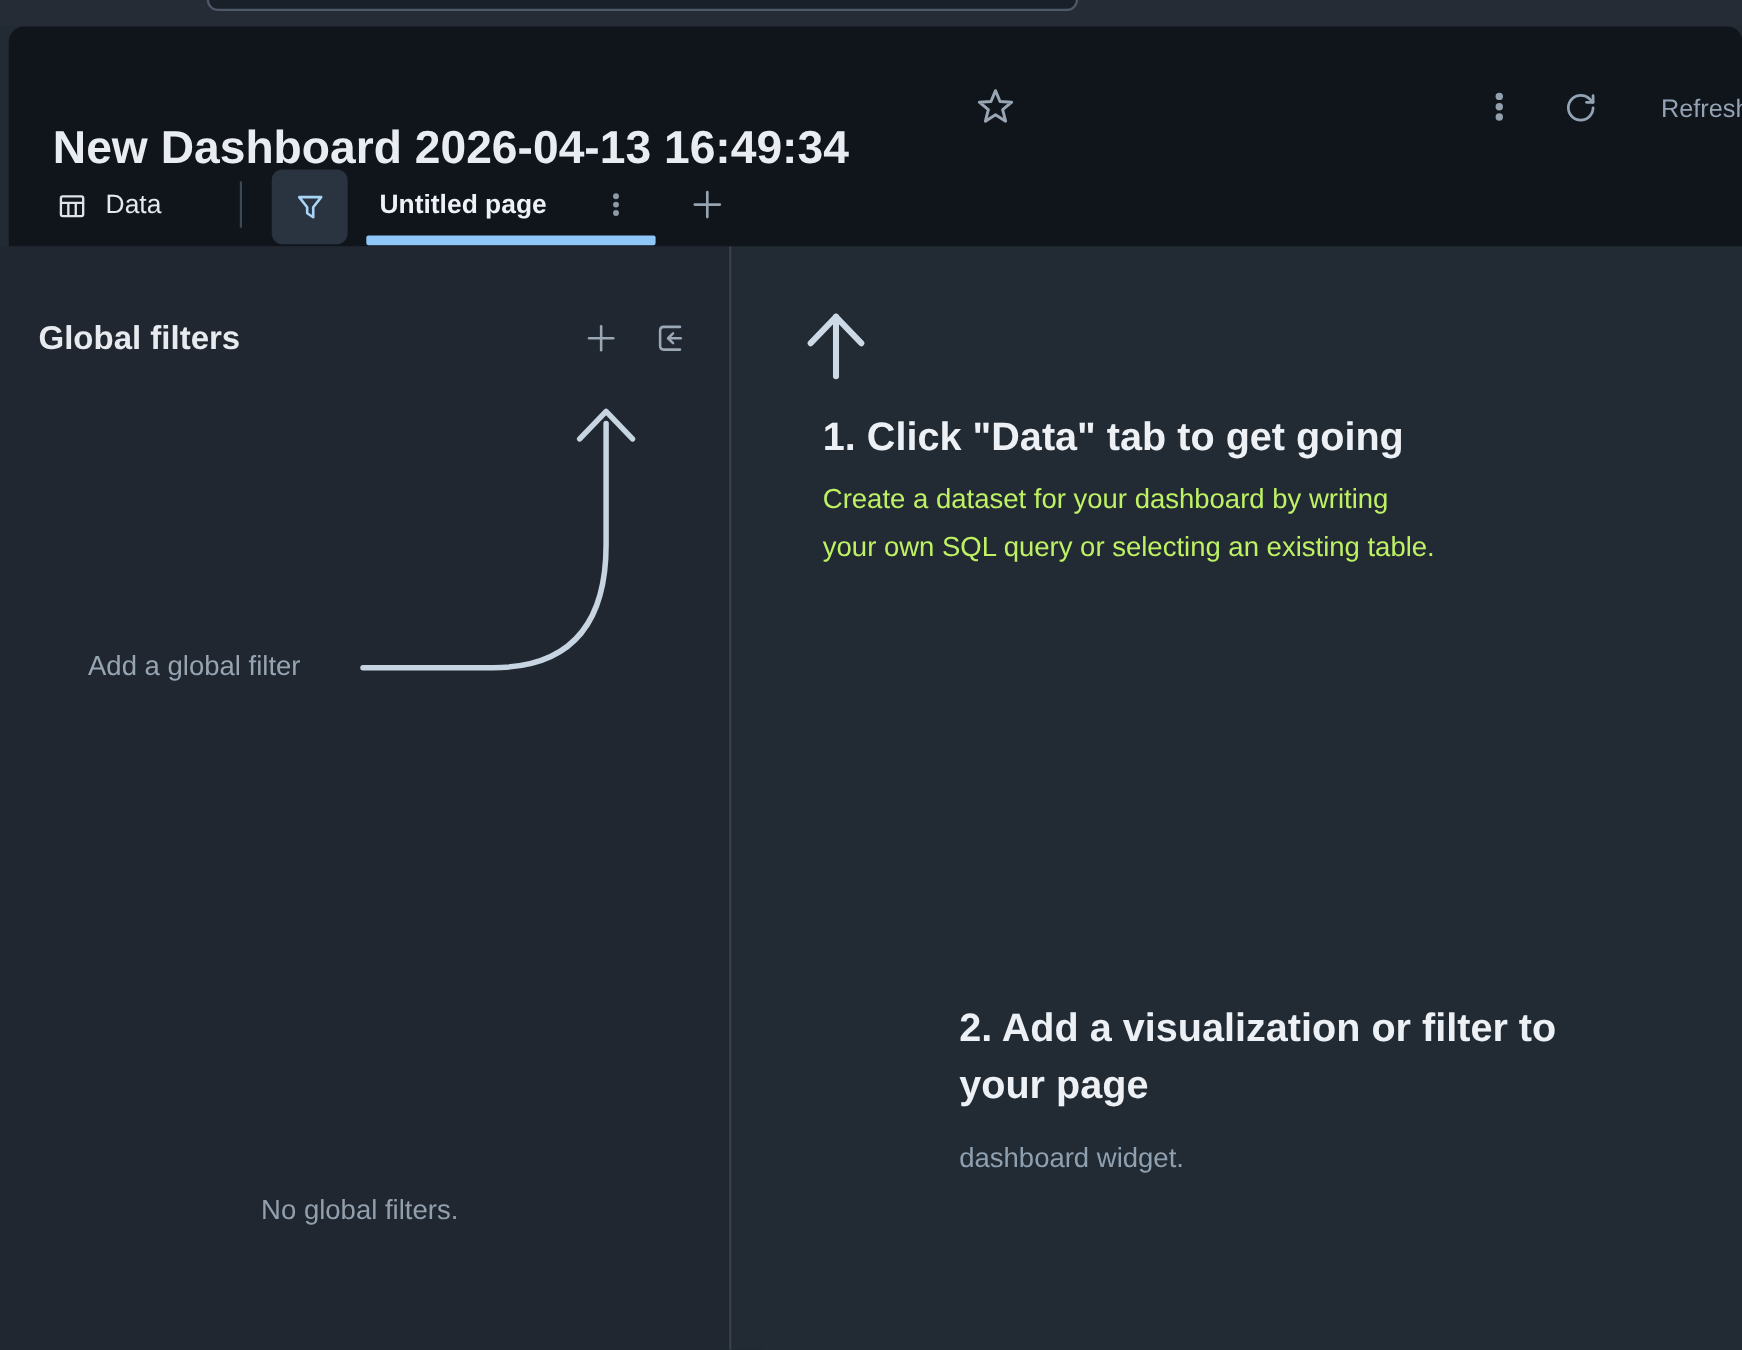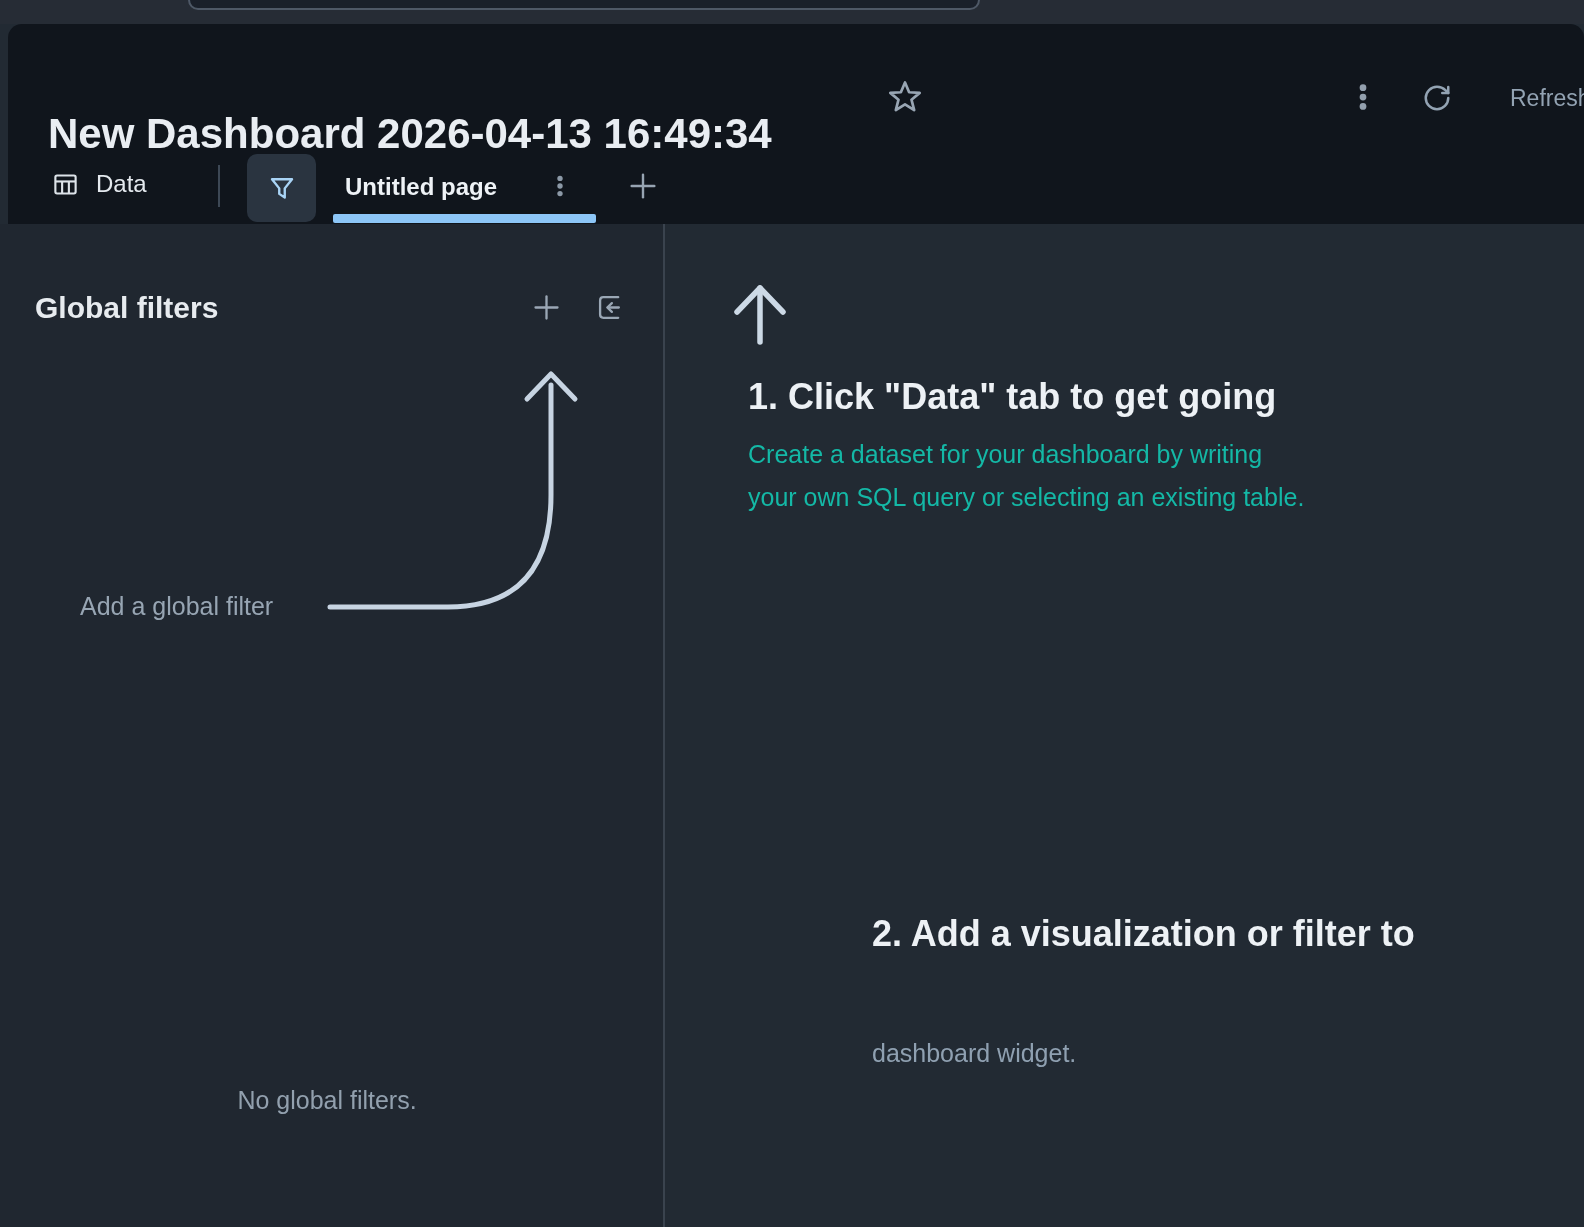--- a/index.html
+++ b/index.html
@@ -27,21 +27,21 @@
     left:48px;top:70px;height:56px;line-height:56px;
     font-size:42px;font-weight:700;color:#e9edf2;white-space:nowrap;margin-top:36px;
   }
   .star-icon{left:886px;top:78px;width:38px;height:38px;color:#98a5b3;cursor:pointer;}
   .kebab-icon{left:1348px;top:82px;width:30px;height:30px;color:#93a0ae;cursor:pointer;}
   .refresh-btn{left:1422px;top:78px;height:40px;display:flex;align-items:center;gap:14px;color:#93a3b3;cursor:pointer;}
   .refresh-btn svg{width:30px;height:30px;}
   .refresh-label{font-size:23px;color:#93a3b3;margin-left:44px;}
 
   
-  .tab-data{left:52px;top:144px;height:54px;display:flex;align-items:flex-end;gap:17px;cursor:pointer;}
+  .tab-data{left:52px;top:160px;height:54px;display:flex;align-items:center;gap:17px;cursor:pointer;}
   .tab-data svg{width:27px;height:27px;color:#dde3e9;}
   .tab-data-label{font-size:24px;color:#e4e9ee;}
   .tab-sep{left:218px;top:165px;width:2px;height:42px;background:#3d4855;}
   .filter-btn{
     left:247px;top:154px;width:69px;height:68px;background:#2a3440;border-radius:10px;
     display:flex;align-items:center;justify-content:center;color:#a9d4f6;cursor:pointer;
   }
   .filter-btn svg{width:30px;height:30px;}
   .tab-page{left:345px;top:160px;height:54px;display:flex;align-items:center;cursor:pointer;}
   .tab-page-label{font-size:24px;font-weight:700;color:#eef2f6;white-space:nowrap;}
@@ -57,21 +57,21 @@
   .gf-title{left:35px;top:292px;height:32px;line-height:32px;font-size:30px;font-weight:700;color:#e7ebef;}
   .gf-add-icon{left:531px;top:292px;width:31px;height:31px;color:#9aa7b5;cursor:pointer;}
   .gf-collapse-icon{left:593px;top:292px;width:31px;height:31px;color:#9aa7b5;cursor:pointer;}
 
   .gf-hint{left:80px;top:591px;height:30px;line-height:30px;font-size:25px;color:#97a5b3;}
   .gf-arrow{left:310px;top:355px;width:290px;height:265px;color:#c7d4e2;}
   .gf-empty{left:0;top:1086px;width:654px;text-align:center;font-size:25px;color:#92a0ae;}
 
   .step-arrow{left:727px;top:278px;width:66px;height:72px;color:#ccd9e6;}
   .step1-title{left:748px;top:376px;font-size:36px;font-weight:700;color:#edf1f5;white-space:nowrap;}
-  .step1-body{left:748px;top:433px;font-size:25px;line-height:43px;color:#14b8a6;}
+  .step1-body{left:748px;top:433px;font-size:25px;line-height:43px;color:#bef264;}
   .step2-title{left:872px;top:908px;font-size:36px;font-weight:700;line-height:52px;color:#edf1f5;white-space:nowrap;}
   .step2-body{left:872px;top:1032px;font-size:25px;line-height:43px;color:#8fa0b1;}
 </style>
 </head>
 <body>
 
 <div class="abs top-strip"></div>
 <div class="abs cutoff-box"></div>
 
 <div class="abs card"></div>
@@ -163,16 +163,17 @@
 </svg>
 
 <div class="abs step1-title">1. Click "Data" tab to get going</div>
 <div class="abs step1-body">
   <div>Create a dataset for your dashboard by writing</div>
   <div>your own SQL query or selecting an existing table.</div>
 </div>
 
 <div class="abs step2-title">
   <div>2. Add a visualization or filter to</div>
+  <div>your page</div>
 </div>
 <div class="abs step2-body">
   <div>dashboard widget.</div>
 </div>
 
 </body></html>

